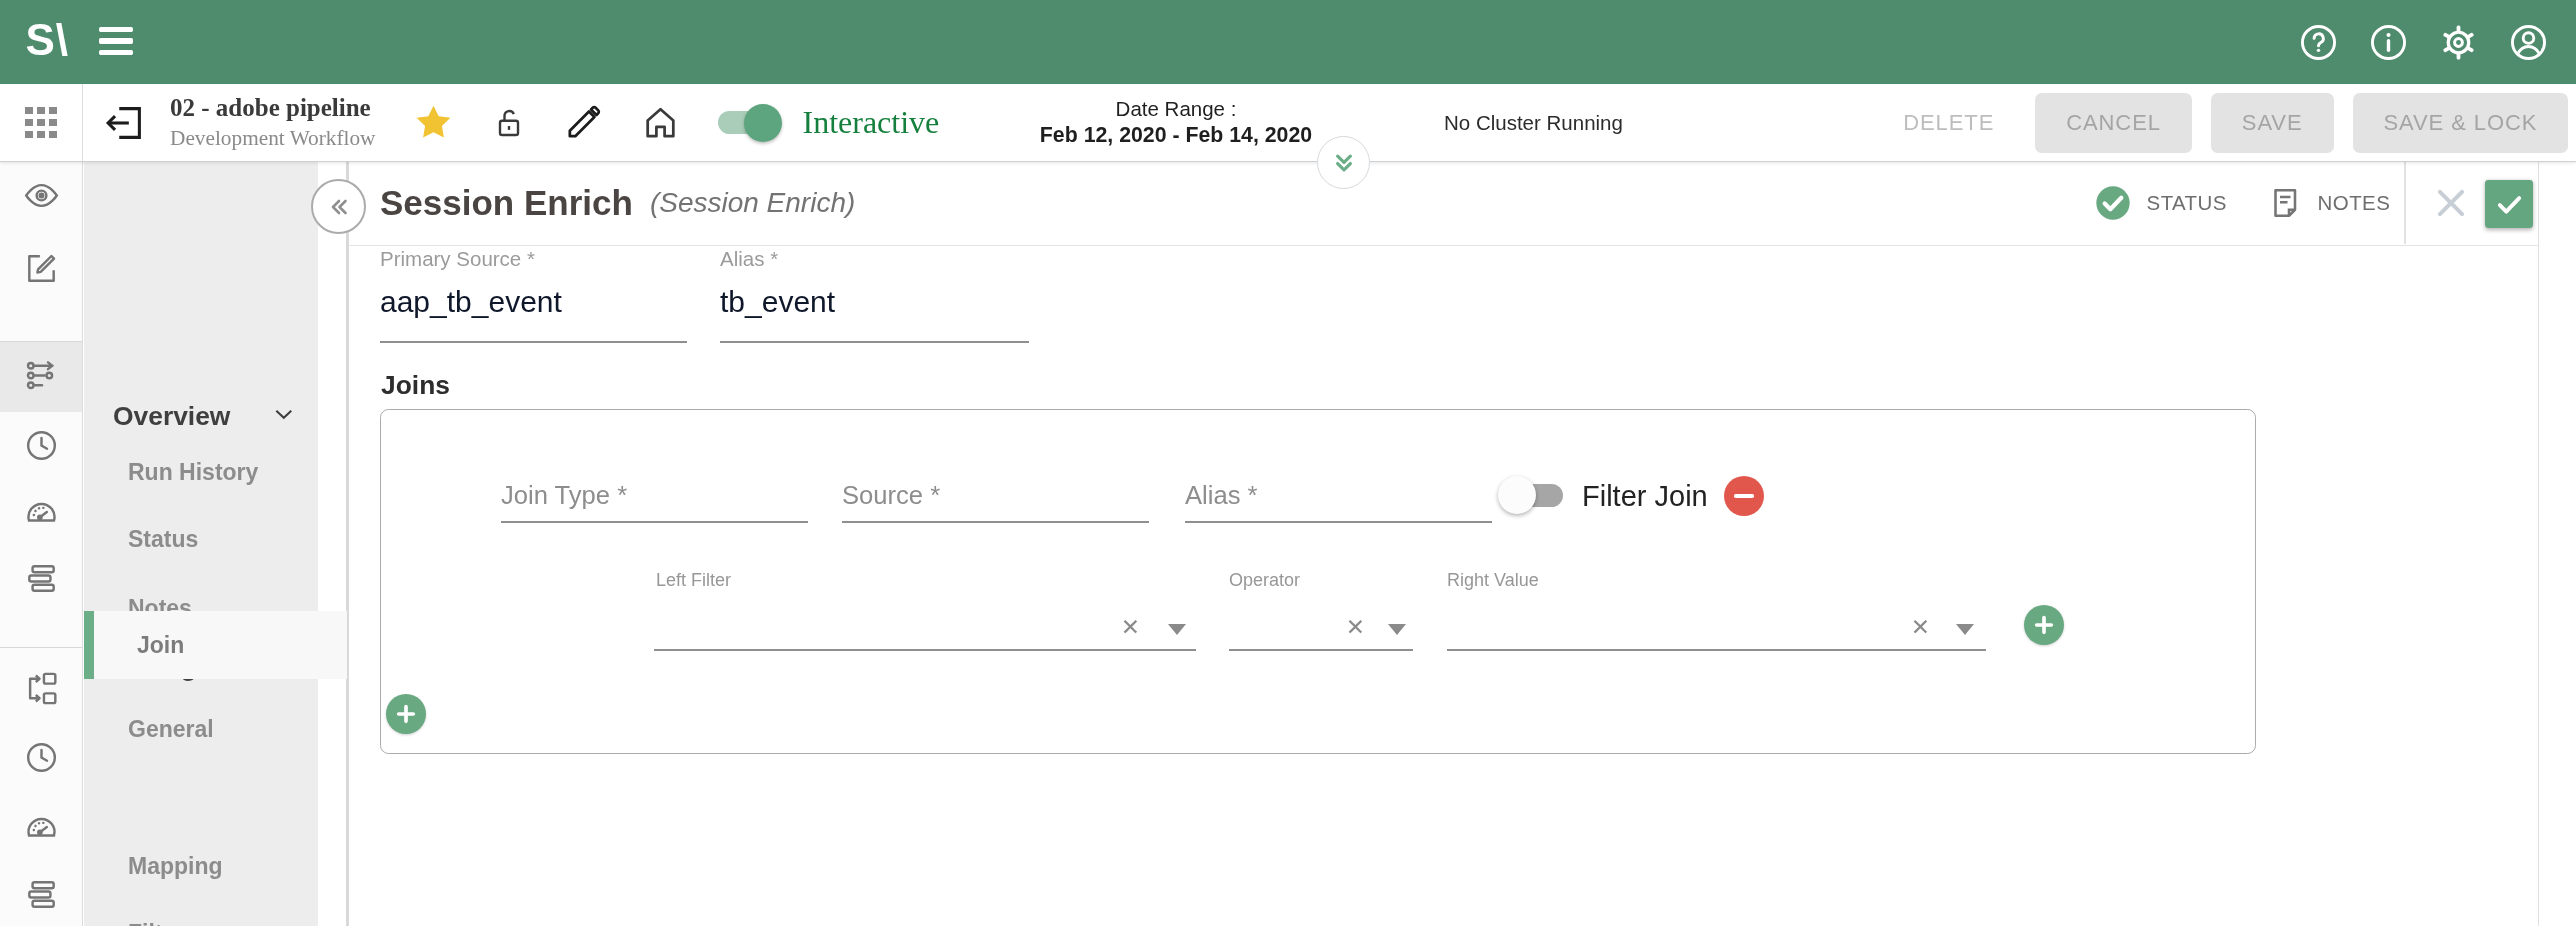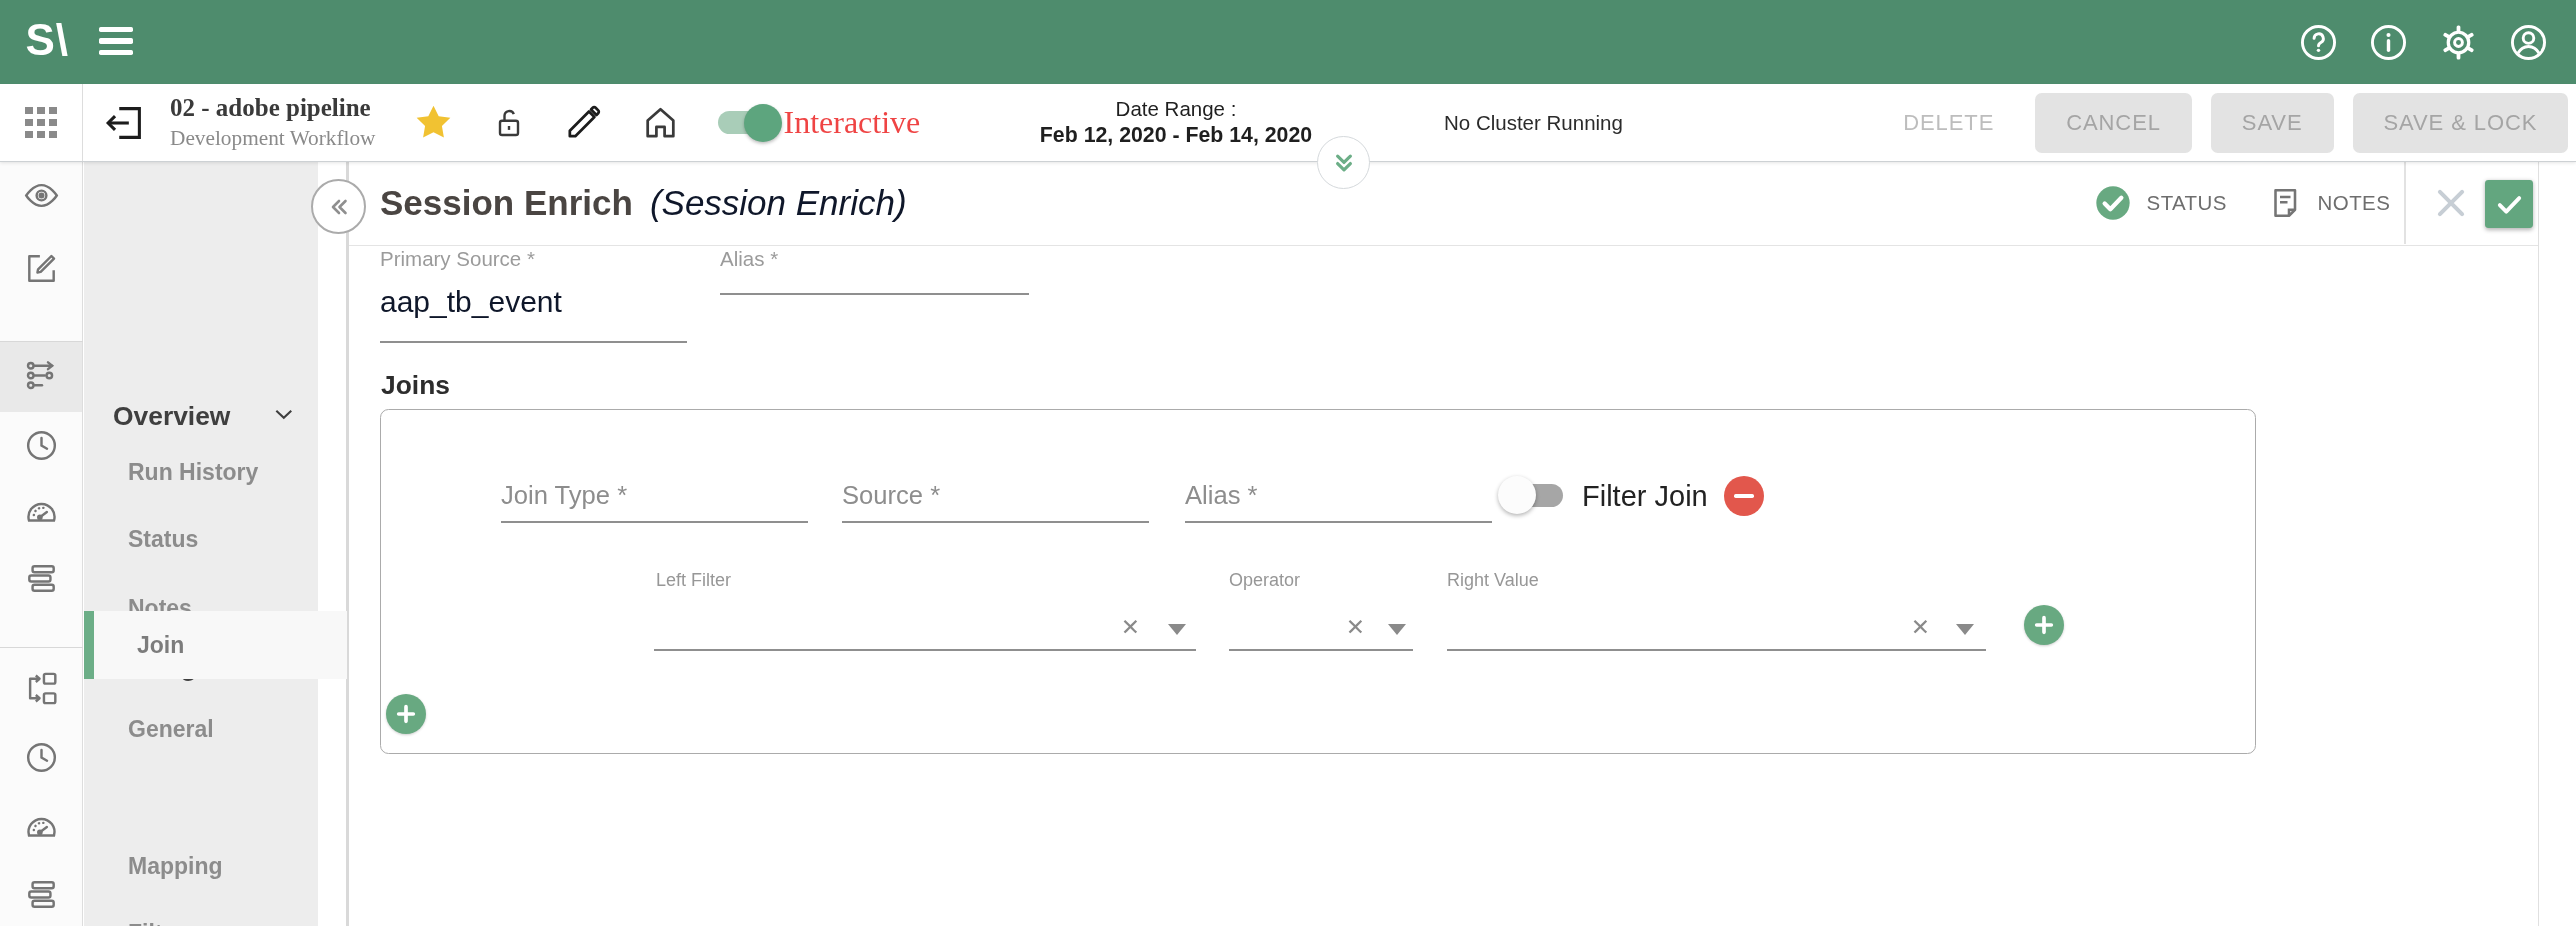--- a/index.html
+++ b/index.html
@@ -26,21 +26,21 @@
   .exit-icon svg { width:46px; height:46px; display:block; }
   .tb-titles { margin-left:22px; }
   .tb-title { font-size:25px; font-weight:700; color:#3a3a3a; }
   .tb-sub   { font-size:21.3px; color:#8a8a8a; margin-top:3.4px; }
   .tb-icon { margin-left:36px; display:flex; align-items:center; }
   .tb-icon svg { display:block; }
   .toggle-on { position:relative; width:67px; height:41px; margin-left:36px; cursor:pointer; }
   .toggle-on .track { position:absolute; left:1.7px; top:9.4px; width:56px; height:23px; background:#A9CDB8; border-radius:12px; }
   .toggle-on .knob  { position:absolute; left:27px; top:1.7px; width:38px; height:38px; background:#5DA57E;
                       border-radius:50%; box-shadow:0 1.7px 3.4px rgba(0,0,0,.25); }
-  .interactive-label { font-size:32px; color:#ef4444; }
+  .interactive-label { font-size:32px; color:#15803d; margin-left:19px; }
   .tb-daterange { position:absolute; left:1176px; top:50%; transform:translate(-50%,-50%); text-align:center; }
   .tb-daterange .l1 { font-size:20.5px; color:#1f1f1f; }
   .tb-daterange .l2 { font-size:21.3px; font-weight:700; color:#1f1f1f; margin-top:2.6px; }
   .tb-cluster { position:absolute; left:1444px; top:50%; transform:translateY(-50%); font-size:20.5px; color:#2b2b2b; }
   .tb-buttons { position:absolute; right:7.7px; top:0; height:100%; display:flex; align-items:center; gap:19px; }
   .btn { height:60px; display:flex; align-items:center; padding:0 31px; border-radius:6.8px;
          font-size:22px; font-weight:500; letter-spacing:0.9px; cursor:pointer; }
   .btn-flat { color:#bdbdbd; background:transparent; padding:0 22px; }
   .btn-gray { color:#a5a5a5; background:#e3e3e3; }
 
@@ -73,21 +73,21 @@
   .collapse-fab { position:absolute; left:311px; top:179px; width:55px; height:55px; border-radius:50%;
                   background:#fff; border:2.6px solid #ababab; display:flex; align-items:center; justify-content:center;
                   z-index:6; cursor:pointer; }
 
   
   .main { position:absolute; left:349px; top:162px; width:2190px; height:764px; background:#fff;
           border-right:1.7px solid #e0e0e0; }
   .panel-header { position:absolute; left:0; top:0; width:100%; height:84px; border-bottom:1.7px solid #e4e4e4; }
   .panel-title-wrap { position:absolute; left:31px; top:0; height:82px; display:flex; align-items:center; }
   .panel-title { font-size:35px; font-weight:700; color:#4A4542; }
-  .panel-subtitle { font-size:35px; font-style:italic; color:#0f172a; margin-left:17px; }
+  .panel-subtitle { font-size:28px; font-style:italic; color:#737373; margin-left:17px; }
   .ph-group { position:absolute; top:0; height:82px; display:flex; align-items:center; gap:13.6px; cursor:pointer; }
   .ph-label { font-size:20.5px; color:#6e6e6e; letter-spacing:0.4px; }
   .ph-divider { position:absolute; left:2055px; top:0; width:1.7px; height:82px; background:#e2e2e2; }
   .x-close { position:absolute; left:2083px; top:22px; width:38px; height:38px; cursor:pointer; }
   .check-btn { position:absolute; left:2136px; top:18px; width:48px; height:48px; background:#63A67F; border-radius:3.4px;
                box-shadow:0 1.7px 4.3px rgba(0,0,0,.3); display:flex; align-items:center; justify-content:center; cursor:pointer; }
 
   
   .input-std { position:absolute; top:85px; border-bottom:2.6px solid #8F8F8F; padding-bottom:22px; }
   .f-label { font-size:20.5px; color:#9B9B9B; }
@@ -407,20 +407,21 @@
         </svg>
     </div>
   </div>
 
   <div class="input-std" style="left:31px; width:307px">
     <div class="f-label">Primary Source *</div>
     <div class="f-value">aap_tb_event</div>
   </div>
   <div class="input-std" style="left:371px; width:309px">
     <div class="f-label">Alias *</div>
+    <div class="f-value">tb_event</div>
   </div>
 
   <div class="joins-heading">Joins</div>
 
   <div class="joins-box">
 
     <div class="jph" style="left:120px">
       <span>Join Type *</span>
     </div>
     <div class="jph" style="left:461px">

